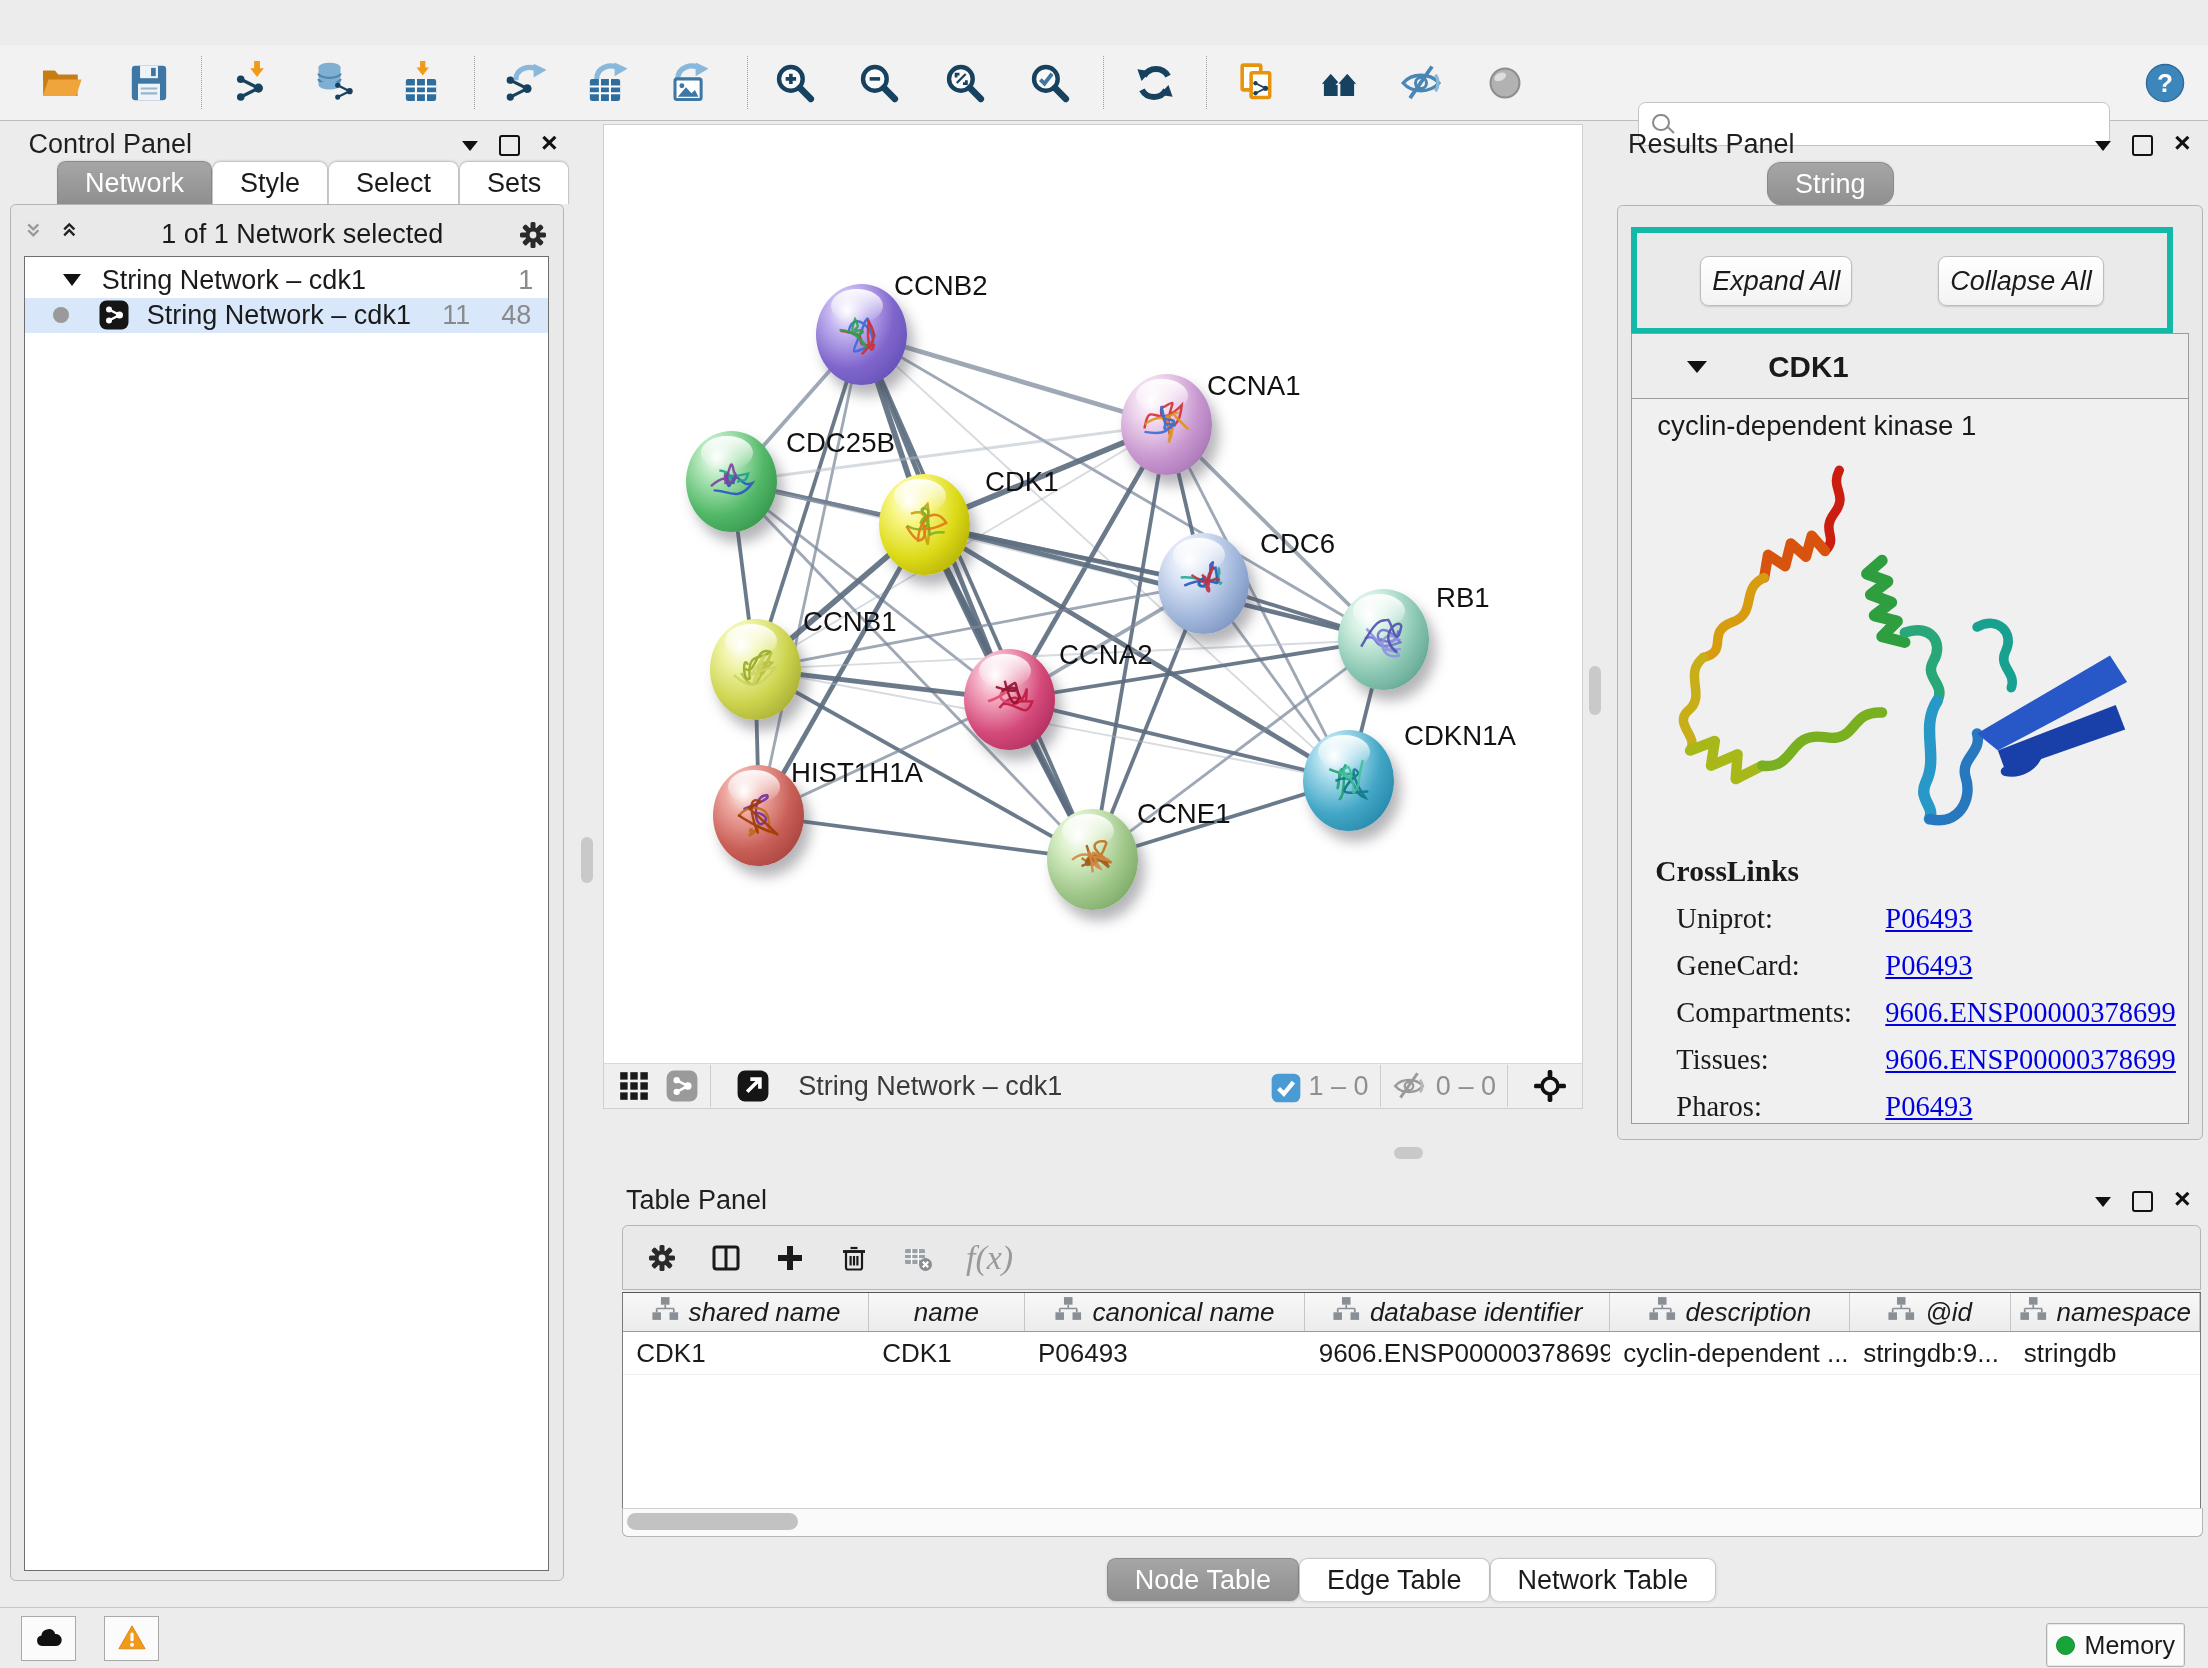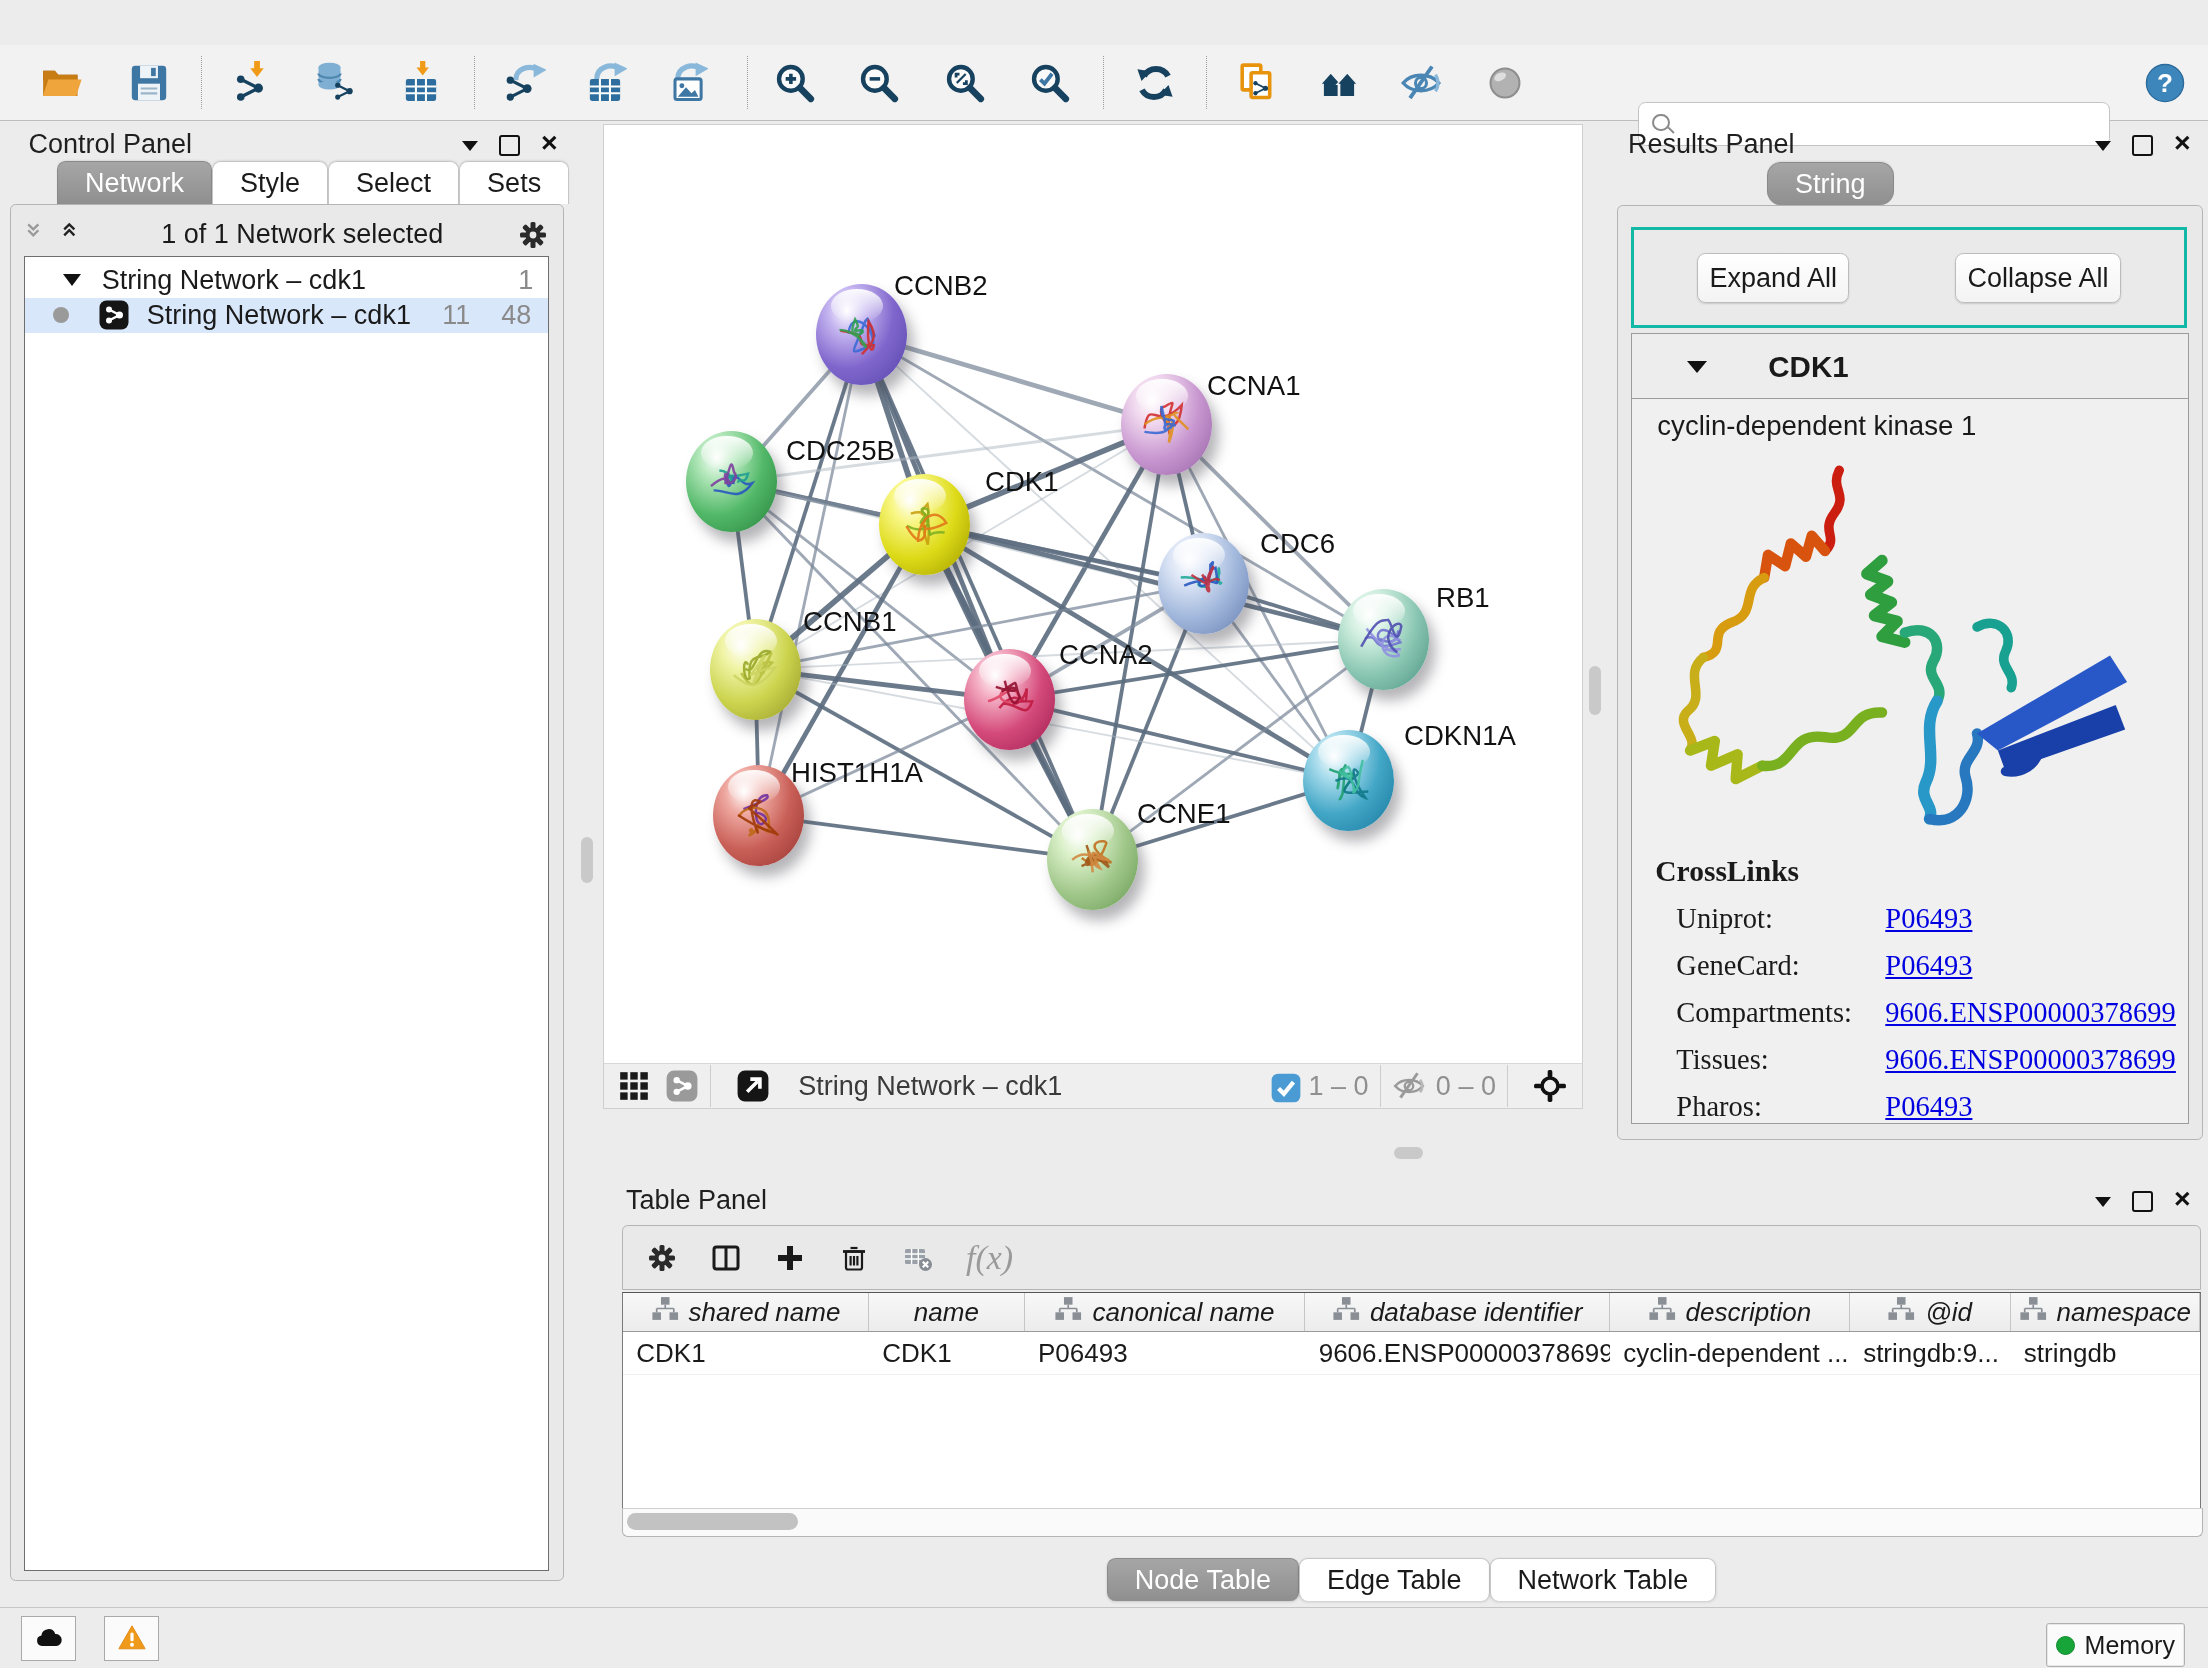--- a/index.html
+++ b/index.html
@@ -419,21 +419,21 @@
           </svg>
         </div>
         <div class="nlabel" style="left: 603px; top: 245px;">CCNA1</div>
         <div class="ball" style="left: 82px; top: 306px; background: radial-gradient(at 34% 26%, rgb(255, 255, 255) 0%, rgb(176, 230, 184) 22%, rgb(82, 184, 104) 55%, rgb(45, 138, 66) 92%);">
           <svg width="91" height="101" viewBox="-48 -53 96 106">
             <path d="M -18.84584829583764 9.373950123786926 C -5.432834625244141 8.471240997314453, 7.575588226318359 22.619068145751953, 21.89411449432373 1.6330432891845703 C 8.50942611694336 6.747730255126953, 11.20046615600586 -10.037059783935547, -5.4761552810668945 -4.716259598731995 C -2.343716621398926 23.65726947784424, 4.196162223815918 -23.736124992370605, 1.9569805264472961 2.7214136123657227" stroke="#2858c0" stroke-width="2.6" fill="none" stroke-opacity=".9"></path>
             <path d="M -12.801162242889404 -11.672573566436768 C 0.08177876472473145 -10.972268104553223, 3.1418466567993164 2.522780418395996, -4.2395617961883545 1.0181645154953003 C 0.6975936889648438 -15.175788879394531, -15.223579406738281 -0.32492661476135254, 17.385132551193237 -8.298303127288818 C 14.005331993103027 5.945916175842285, 8.238844871520996 -6.320799827575684, 6.804003477096558 1.306093692779541" stroke="#20a090" stroke-width="2.6" fill="none" stroke-opacity=".9"></path>
             <path d="M -21.651556730270386 4.876662790775299 C 5.146055221557617 -17.958723068237305, -3.237656354904175 18.009276390075684, -6.437647581100464 -8.646699070930481 C -10.635337829589844 11.05167555809021, 10.819106101989746 -0.8541860580444336, 2.678255796432495 -9.870145320892334 C 0.027403831481933594 -21.86326503753662, -0.28345465660095215 -22.75522804260254, -6.638304173946381 2.7218306064605713" stroke="#8040a0" stroke-width="2.6" fill="none" stroke-opacity=".9"></path>
           </svg>
         </div>
-        <div class="nlabel" style="left: 182px; top: 302px; margin-top: 8px;">CDC25B</div>
+        <div class="nlabel" style="left: 182px; top: 302px;">CDC25B</div>
         <div class="ball" style="left: 275px; top: 349px; background: radial-gradient(at 34% 26%, rgb(255, 255, 255) 0%, rgb(248, 246, 130) 22%, rgb(221, 218, 24) 55%, rgb(168, 164, 0) 92%);">
           <svg width="91" height="101" viewBox="-48 -53 96 106">
             <path d="M -14.418667900376022 -11.505860805511475 C 1.9542419910430908 -16.650395393371582, 7.240720987319946 -9.981063842773438, 3.4673690795898438 21.183677673339844 C -9.366455078125 -16.445724487304688, 7.9927074909210205 5.080182075500488, 3.1694447994232178 -21.54746961593628 C -14.872478395700455 -2.8237104415893555, 13.029131889343262 -17.39136028289795, -3.603797137737274 2.0961453914642334" stroke="#c8a010" stroke-width="2.6" fill="none" stroke-opacity=".9"></path>
             <path d="M -18.52169704437256 1.3465375900268555 C 11.631298065185547 17.700077056884766, 5.676708221435547 -24.720333099365234, -4.309440553188324 -1.118574857711792 C 18.037803173065186 -19.098148345947266, -12.160013914108276 -21.082522869110107, 0.24625152349472046 -11.283288478851318 C 12.595419883728027 24.418328285217285, -4.176926612854004 5.657471656799316, 21.227648496627808 8.450991153717041" stroke="#80b020" stroke-width="2.6" fill="none" stroke-opacity=".9"></path>
             <path d="M -19.072272062301636 1.716322660446167 C -5.936226844787598 24.59841251373291, -1.6404533386230469 14.96596908569336, -0.12685298919677734 12.355886459350586 C 4.893360137939453 -13.91159439086914, -13.271617889404297 16.519010305404663, 22.983928442001343 -1.6334681510925293 C 11.861529350280762 -20.13000774383545, -6.635822057723999 -7.327665328979492, -6.834654331207275 18.386419653892517" stroke="#e07818" stroke-width="2.6" fill="none" stroke-opacity=".9"></path>
           </svg>
         </div>
         <div class="nlabel" style="left: 381px; top: 341px;">CDK1</div>
         <div class="ball" style="left: 554px; top: 408px; background: radial-gradient(at 34% 26%, rgb(255, 255, 255) 0%, rgb(221, 230, 246) 22%, rgb(162, 184, 220) 55%, rgb(110, 134, 182) 92%);">
           <svg width="91" height="101" viewBox="-48 -53 96 106">
@@ -548,21 +548,21 @@
 
   <div>
     <div class="phead" style="left:1628px;top:129px">Results Panel</div>
     <div class="pctl" style="left:2095px;top:135px">
       <span class="tri-down"></span>
       <span class="sq"></span>
       <span class="xx">×</span>
     </div>
     <div class="tab sel" style="position:absolute;left:1767px;top:162px;border-radius:14px">String</div>
     <div class="gbox" style="left:1617px;top:205px;width:584px;height:933px">
-      <div style="position:absolute;left:13.3px;right:15px;top:21px;height:95px;background:#eaeaea;border:3px solid #14b8a6;">
+      <div style="position:absolute;left:13.3px;right:29px;top:21px;height:95px;background:#eaeaea;border:6px solid #14b8a6;font-style:italic;">
         <div class="btn" style="position:absolute;left:63px;top:23px;width:150px;height:48px">Expand All</div>
         <div class="btn" style="position:absolute;right:63px;top:23px;width:164px;height:48px">Collapse All</div>
       </div>
       <div id="res-entry-hdr">
         <span style="margin-left:55px;width:0;height:0;border-left:10.5px solid transparent;border-right:10.5px solid transparent;border-top:12.4px solid #111"></span>
         <span style="margin-left:61px;font-size:29.5px;font-weight:bold">CDK1</span>
       </div>
       <div id="res-entry-body">
         <div style="font-size:27.6px;margin:11.4px 0 0 25px;font-family:'Liberation Sans',sans-serif">cyclin-dependent kinase 1</div>
         <svg id="protein-svg" width="533" height="380" viewBox="0 0 560 400" style="display:block;margin:13.3px auto 0 auto">

